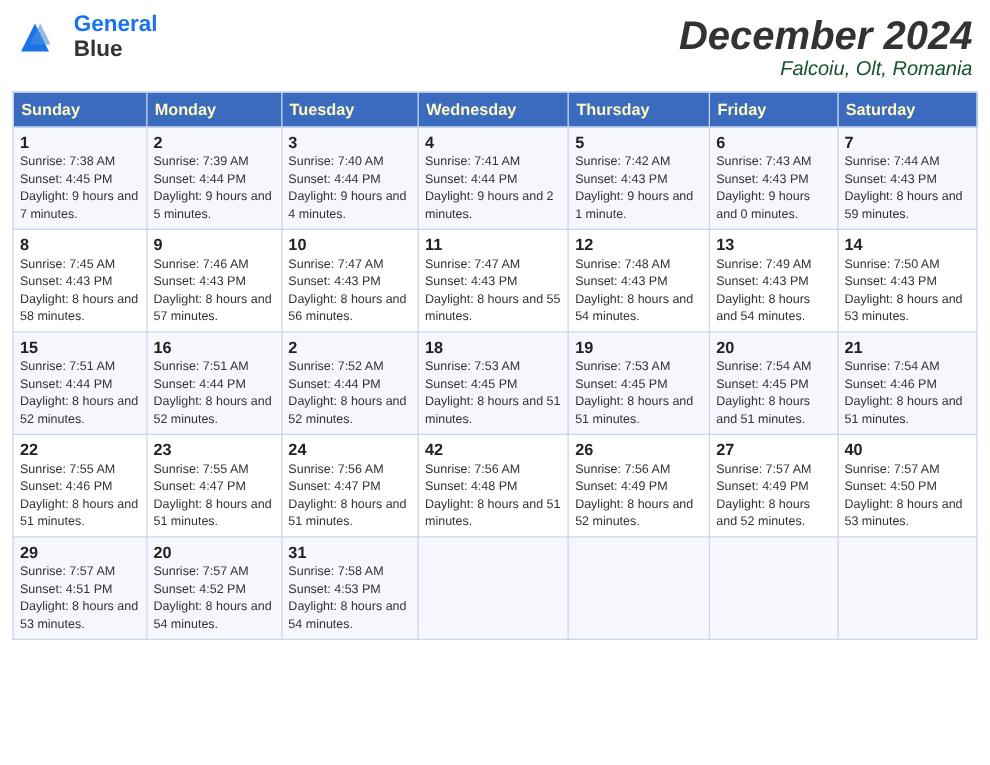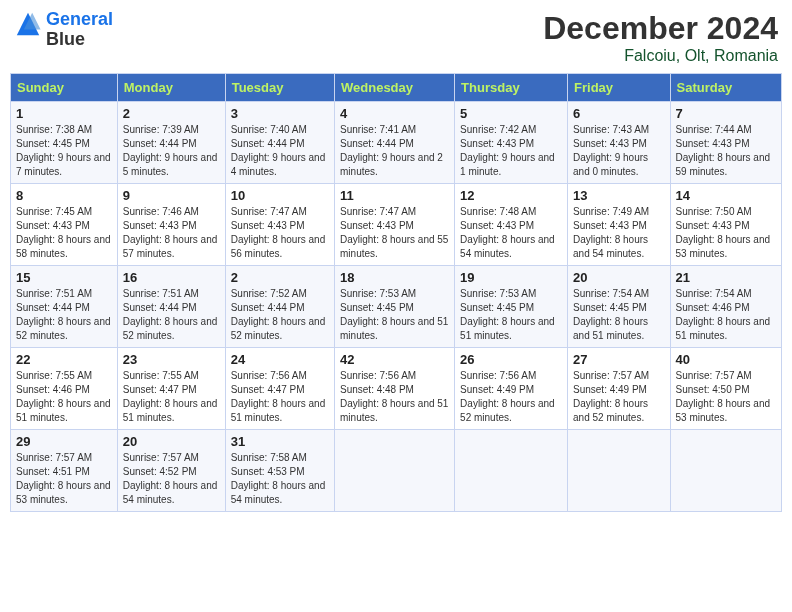--- a/index.html
+++ b/index.html
@@ -12,57 +12,58 @@
     }
     .header {
       display: flex;
       justify-content: space-between;
       align-items: flex-start;
       margin-bottom: 8px;
       padding: 0 4px;
     }
     .logo {
       display: flex;
-      align-items: flex-start;
-      gap: 4px;
+      align-items: center;
+      gap: 17px;
     }
     .logo-text {
       font-size: 18px;
       font-weight: bold;
       color: #333;
       line-height: 1.1;
     }
     .logo-text span {
       color: #1a73e8;
     }
     .logo-icon {
       width: 28px;
       height: 28px;
     }
     .title-block {
       text-align: right;
+      font-style: italic;
     }
     .title-block h1 {
       font-size: 32px;
       font-weight: bold;
       color: #333;
     }
     .title-block h2 {
       font-size: 16px;
       font-weight: normal;
       color: #14532d;
     }
     table {
       width: 100%;
       border-collapse: collapse;
       font-size: 11px;
     }
     thead tr th {
       background-color: #3a6bbf;
-      color: #bef264;
+      color: #fef9c3;
       text-align: left;
       padding: 6px 6px;
       font-size: 13px;
       font-weight: bold;
       border: 1px solid #c8d4f0;
     }
     tbody tr td {
       border: 1px solid #c8d4f0;
       vertical-align: top;
       padding: 4px 5px;

